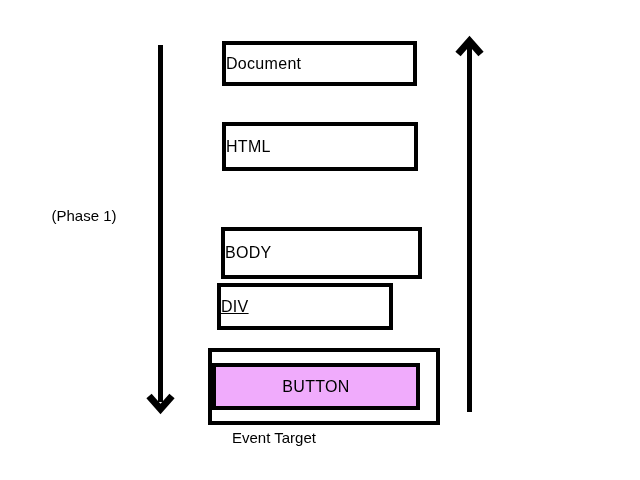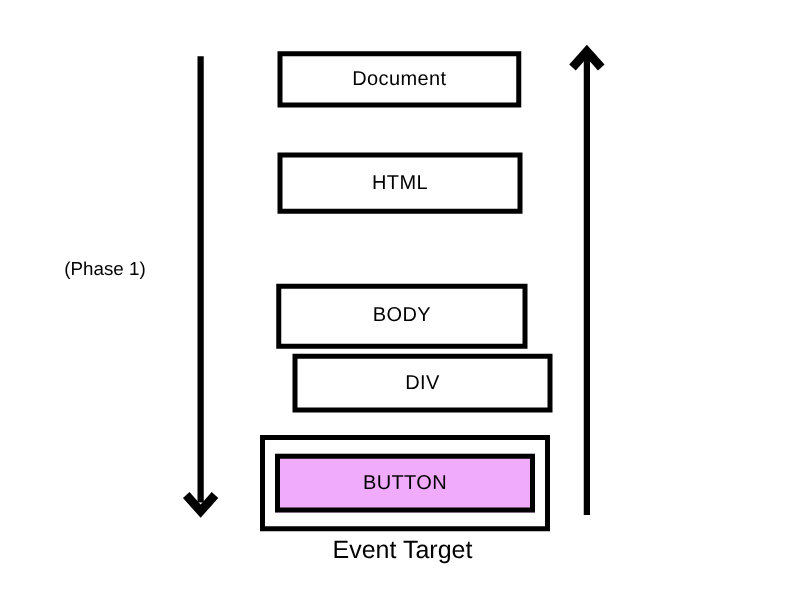--- a/index.html
+++ b/index.html
@@ -23,28 +23,27 @@
     width: 640px;
     height: 480px;
   }
   .node {
     position: absolute;
     box-sizing: border-box;
     border: 4px solid #000000;
     background: #ffffff;
     display: flex;
     align-items: center;
-    justify-content: center;
     font-size: 16px;
     letter-spacing: 0.3px;
   }
   .n-doc    { left: 222px; top: 41px;  width: 195px; height: 45px; }
   .n-html   { left: 222px; top: 122px; width: 196px; height: 49px; }
   .n-body   { left: 221px; top: 200px; width: 201px; height: 52px; margin-top: 27px; }
-  .n-div    { left: 234px; top: 283px; width: 208px; height: 47px; }
+  .n-div    { left: 217px; top: 283px; width: 176px; height: 47px; text-decoration: underline; }
   .n-button-outer {
     left: 208px; top: 348px; width: 232px; height: 77px;
   }
   .n-button-inner {
     box-sizing: border-box;
     width: 208px;
     height: 47px;
     border: 4px solid #000000;
     background: #f0abfc;
     display: flex;
@@ -58,22 +57,22 @@
     font-size: 15px;
     line-height: 23px;
   }
   .l-capturing { left: 9px;   top: 204px; }
   .l-bubbling  { left: 481px; top: 204px; }
   .caption {
     position: absolute;
     left: 232px;
     top: 429px;
     width: 180px;
-    text-align: center;
-    font-size: 20px;
+    text-align: left;
+    font-size: 15px;
   }
 </style>
 </head>
 <body>
 
 <div class="canvas">
 
   <svg class="arrows" viewBox="0 0 640 480" xmlns="http://www.w3.org/2000/svg">
     <g stroke="#000000" fill="none">
       <line x1="160.5" y1="45" x2="160.5" y2="402" stroke-width="5"></line>

